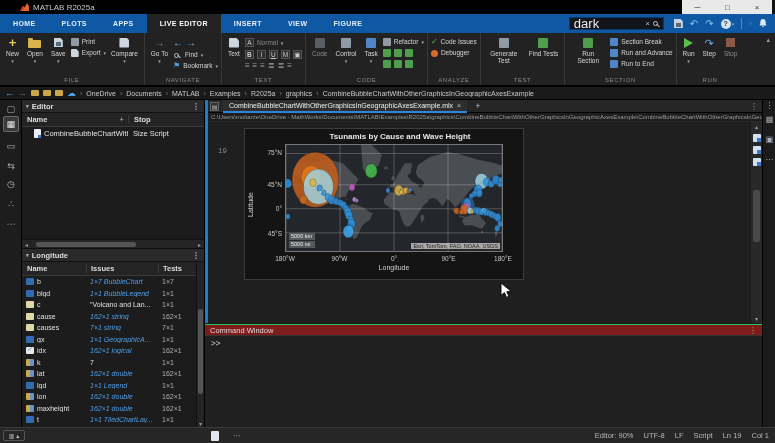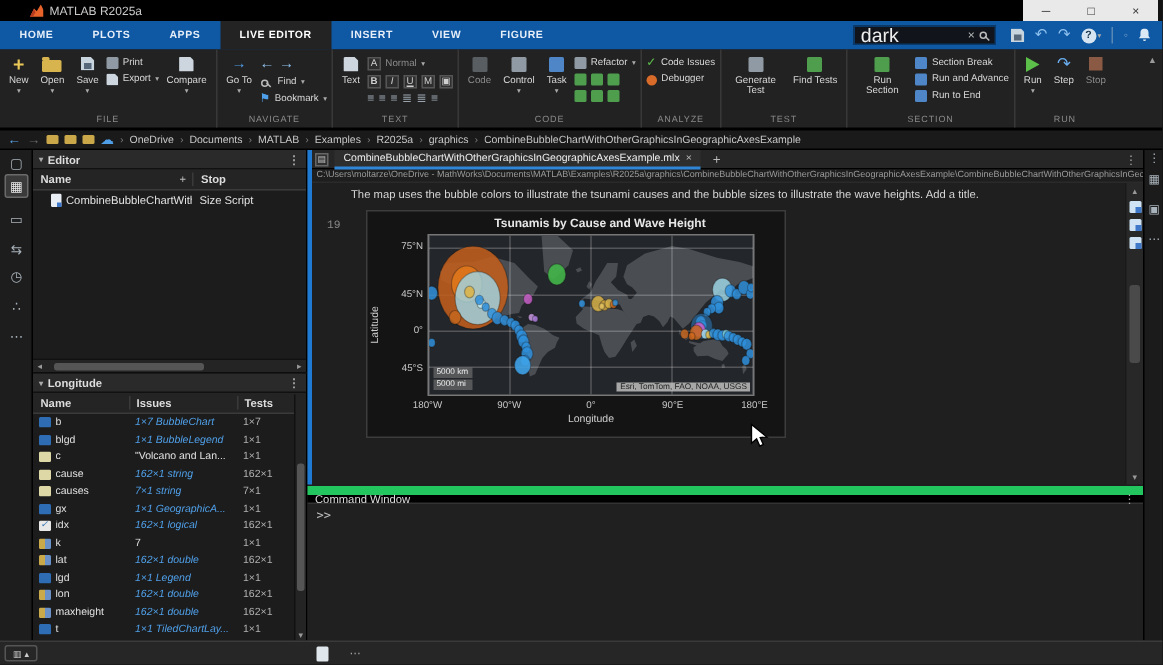--- a/index.html
+++ b/index.html
@@ -140,21 +140,21 @@
   .sbar div{background:rgba(135,135,135,.5);padding:0 2px;margin-top:1px;}
   .sbar .mi{width:26px;}
   .attrib{position:absolute;right:2px;bottom:2px;font-size:5.5px;color:#222;background:rgba(200,200,200,.8);padding:0 2px;}
   .e-scroll{position:absolute;right:0;top:22px;width:12px;height:201px;background:#282828;border-left:1px solid #1a1a1a;}
   .e-scroll .scr-arr{position:absolute;left:0;width:100%;text-align:center;}
   .e-scroll .up{top:1px;} .e-scroll .dn{bottom:1px;}
   .thumbmark{position:absolute;left:2px;width:8px;height:8px;background:#cfe3f5;border-radius:1px;}
   .thumbmark::after{content:"";position:absolute;right:0;bottom:0;width:4px;height:4px;background:#3f78c8;}
   .e-scroll .thumb{position:absolute;left:2px;right:2px;top:68px;height:52px;background:#4a4a4a;border-radius:2px;}
   .cmdwin{position:absolute;left:0;top:224px;width:100%;height:103px;background:#202020;}
-  .cmd-head{height:12px;background:#000000;border-top:6px solid #22c55e;border-bottom:1px solid #333;display:flex;align-items:center;padding:0 5px;font-size:7.5px;color:#ddd;}
+  .cmd-head{height:12px;background:#7f1d1d;border-top:1px solid #22c55e;border-bottom:1px solid #333;display:flex;align-items:center;padding:0 5px;font-size:7.5px;color:#ddd;}
   .cmd-body{padding:3px 6px;font-family:"DejaVu Sans Mono",monospace;font-size:8px;color:#bbb;}
   .cursor-svg{position:absolute;left:295px;top:182px;z-index:20;}
 
   .rightstrip{position:absolute;left:762px;top:0;width:13px;height:327px;background:#1b1b1b;border-left:1px solid #000;}
   .rs-ico{position:absolute;left:1px;width:11px;height:11px;display:flex;align-items:center;justify-content:center;color:#a8b2ba;font-size:8px;}
 
   
   .statusbar{position:absolute;left:0;top:427px;width:775px;height:16px;background:#262626;border-top:1px solid #3a3a3a;display:flex;align-items:center;font-size:7.5px;color:#b8b8b8;}
   .sb-left{margin-left:3px;width:22px;height:11px;border:1px solid #555;border-radius:2px;display:flex;align-items:center;justify-content:center;gap:2px;color:#ccc;font-size:6px;}
   .sb-mid{display:flex;align-items:center;gap:14px;margin-left:186px;color:#aaa;}
@@ -653,21 +653,20 @@
       <span class="e-newtab">+</span>
       <span class="kebab" style="margin-right:4px;">⋮</span>
     </div>
     <div class="e-pathbar">
         <span>C:\Users\moltarze\OneDrive - MathWorks\Documents\MATLAB\Examples\R2025a\graphics\CombineBubbleChartWithOtherGraphicsInGeographicAxesExample\CombineBubbleChartWithOtherGraphicsInGeographicAxesExamp...</span>
       </div>
 
     <div class="e-doc">
       <span class="gutter-num">19</span>
       <div class="doc-content">
-        <div class="para">The map uses the bubble colors to illustrate the tsunami causes and the bubble sizes to illustrate the wave heights. Add a title.</div>
 
         <div class="figurebox" id="figurebox">
           <div class="fig-title">Tsunamis by Cause and Wave Height</div>
           <div class="axlab-y">Latitude</div>
           <div class="plot">
             <svg id="map-svg" viewBox="0 0 720 300" preserveAspectRatio="none">
                 <path d="M24,69 L40,52 L100,50 L140,40 L190,52 L222,80 L242,96 L232,112 L218,122 L206,132 L200,146 L184,148 L168,152 L158,158 L176,162 L192,167 L202,171 L196,175 L182,170 L164,163 L148,155 L136,146 L124,134 L112,122 L110,108 L94,96 L68,84 L46,92 L28,84 Z" fill="#4a4d52"></path>
                 <path d="M250,0 L280,-4 L320,28 L310,56 L276,83 L256,68 Z" fill="#4a4d52"></path>
                 <path d="M204,176 L220,167 L236,169 L256,176 L276,188 L290,193 L284,202 L280,212 L264,220 L252,231 L244,246 L236,262 L224,266 L220,248 L218,231 L220,216 L210,202 L204,193 L200,185 Z" fill="#4a4d52"></path>
                 <path d="M360,106 L370,87 L380,74 L396,52 L420,52 L416,78 L404,88 L420,103 L440,112 L446,124 L430,130 L410,130 L390,126 L370,121 L344,119 L340,132 L352,136 L346,140 L334,134 L336,122 Z" fill="#4a4d52"></path>
@@ -812,13 +811,21 @@
 
 <div class="statusbar">
   <span class="sb-left">
       <span>▥</span>
       <span>▴</span>
     </span>
   <span class="sb-mid">
     <span class="sb-doc"></span>
     <span>⋯</span>
   </span>
+  <span class="sb-right">
+    <span>Editor: 90%</span>
+    <span>UTF-8</span>
+    <span>LF</span>
+    <span>Script</span>
+    <span>Ln 19</span>
+    <span>Col 1</span>
+  </span>
 </div>
 
 </body></html>

